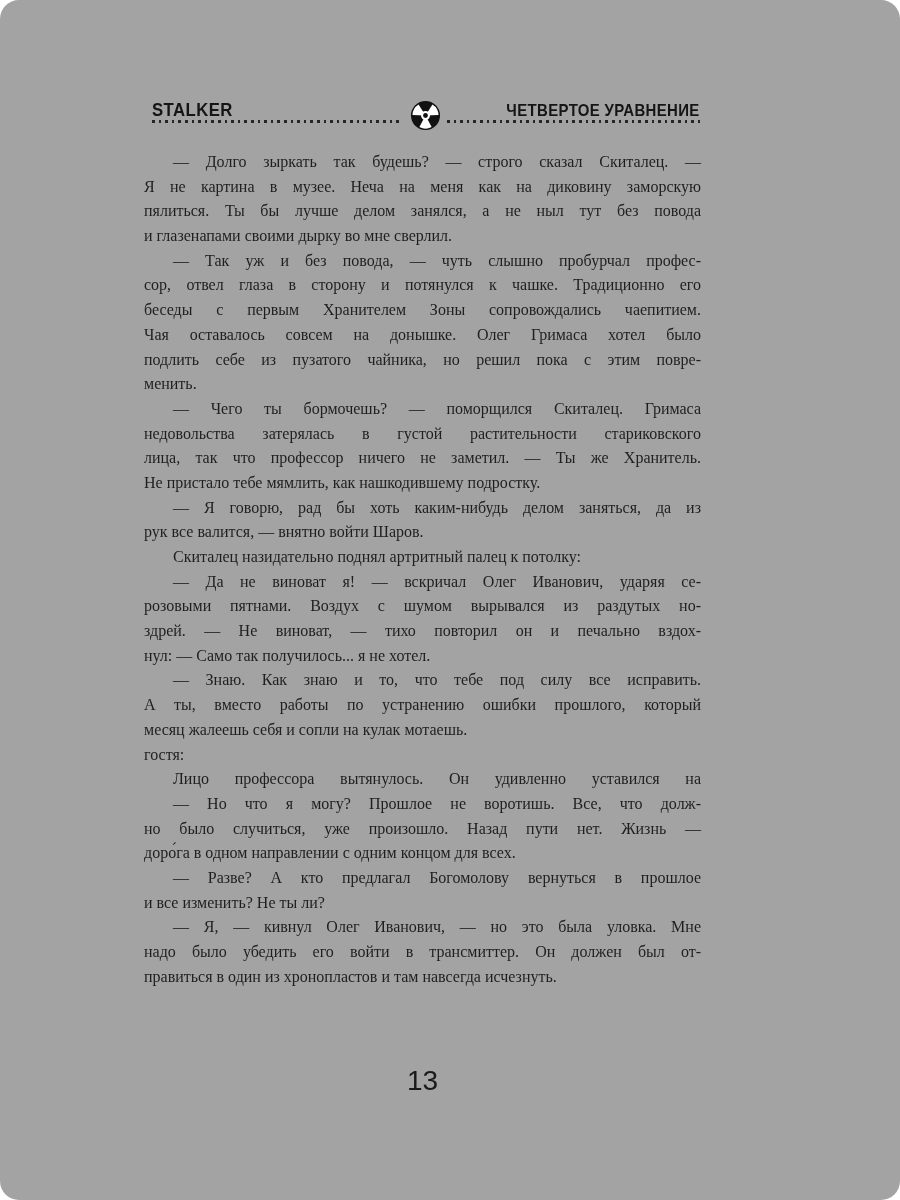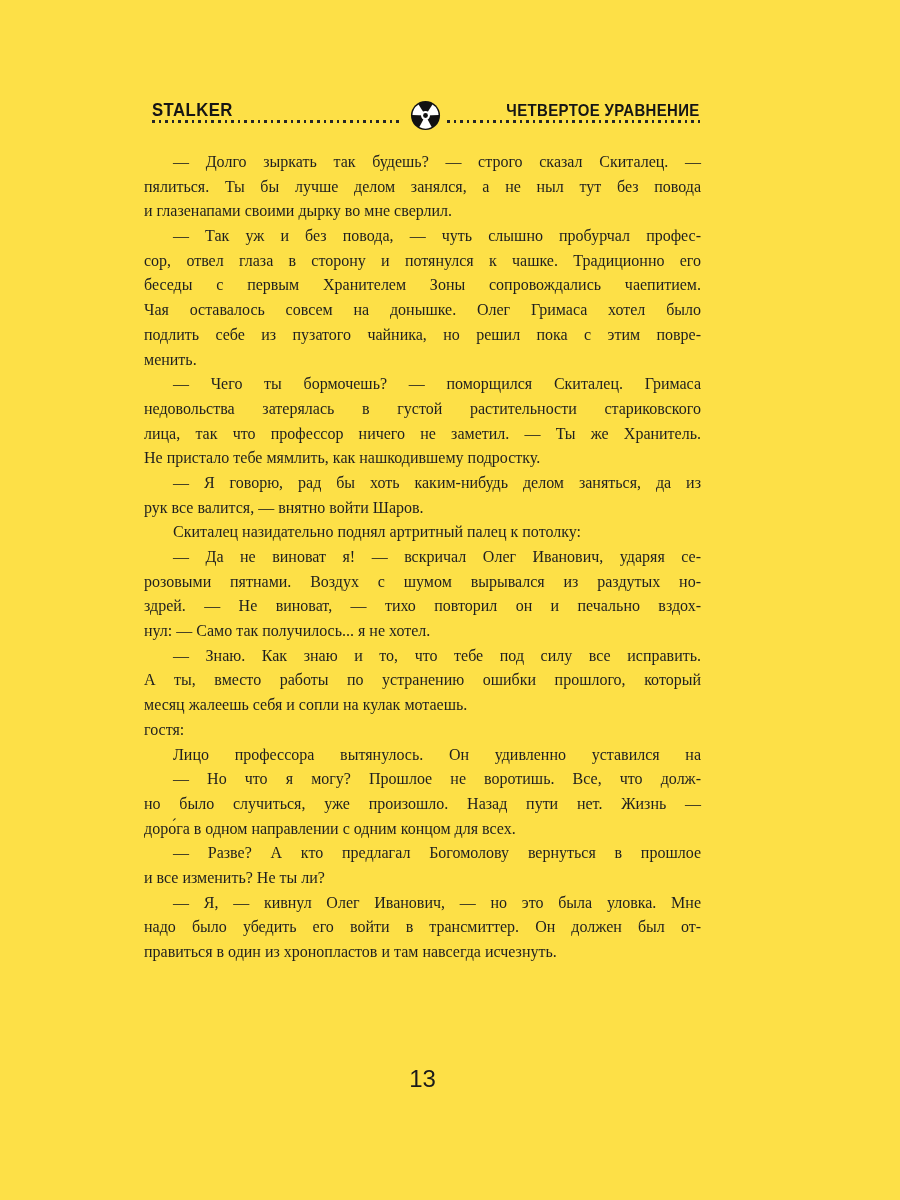--- a/index.html
+++ b/index.html
@@ -9,21 +9,21 @@
   }
   html,body{margin:0;padding:0;}
   body{
     width:900px;height:1200px;
     background:#ffffff;
     font-family:"Liberation Serif", serif;
     color:var(--text);
     position:relative;
     overflow:hidden;
   }
-  .page{position:absolute;inset:0;background:#fde047;}
+  .page{position:absolute;inset:0;background:#a3a3a3;border-radius:19px;}
 
   
   .running-head{
     position:absolute;top:99px;left:152px;width:548px;height:34px;
     font-family:"Liberation Sans", sans-serif;
     color:var(--head);
   }
   .head-left{
     position:absolute;left:0;top:0;
     font-size:19px;font-weight:700;letter-spacing:.5px;
@@ -59,21 +59,21 @@
     height:24.7px;overflow:visible;white-space:normal;
   }
   .line.last{text-align-last:left;}
   .line.first{text-indent:29px;}
 
   
   .page-number{
     position:absolute;top:1065px;left:144px;width:557px;
     text-align:center;
     font-family:"Liberation Sans", sans-serif;
-    font-size:24px;font-weight:400;color:#1a1a1a;
+    font-size:28px;font-weight:400;color:#1a1a1a;
   }
 </style>
 </head>
 <body>
 
 <div class="page">
 
   <div class="running-head">
     <span class="head-left">STALKER</span>
     <span class="head-right">ЧЕТВЕРТОЕ УРАВНЕНИЕ</span>
@@ -85,20 +85,21 @@
       <path d="M0,0 L-13.49,-0.47 A13.5,13.5 0 0 1 -7.15,-11.45 Z" fill="#fff"></path>
       <path d="M0,0 L7.15,-11.45 A13.5,13.5 0 0 1 13.49,-0.47 Z" fill="#fff"></path>
       <circle cx="0" cy="0" r="4.6" fill="#fff"></circle>
       <circle cx="0" cy="0" r="2.5" fill="#111"></circle>
     </svg>
   </div>
 
   <div class="page-body">
       <div class="paragraph">
         <div class="line first">— Долго зыркать так будешь? — строго сказал Скиталец. —</div>
+        <div class="line">Я не картина в музее. Неча на меня как на диковину заморскую</div>
         <div class="line">пялиться. Ты бы лучше делом занялся, а не ныл тут без повода</div>
         <div class="line last">и глазенапами своими дырку во мне сверлил.</div>
       </div>
       <div class="paragraph">
         <div class="line first">— Так уж и без повода, — чуть слышно пробурчал профес-</div>
         <div class="line">сор, отвел глаза в сторону и потянулся к чашке. Традиционно его</div>
         <div class="line">беседы с первым Хранителем Зоны сопровождались чаепитием.</div>
         <div class="line">Чая оставалось совсем на донышке. Олег Гримаса хотел было</div>
         <div class="line">подлить себе из пузатого чайника, но решил пока с этим повре-</div>
         <div class="line last">менить.</div>

